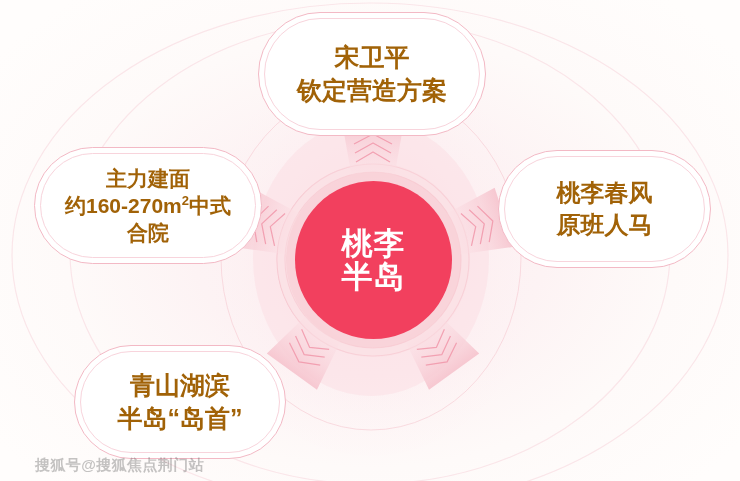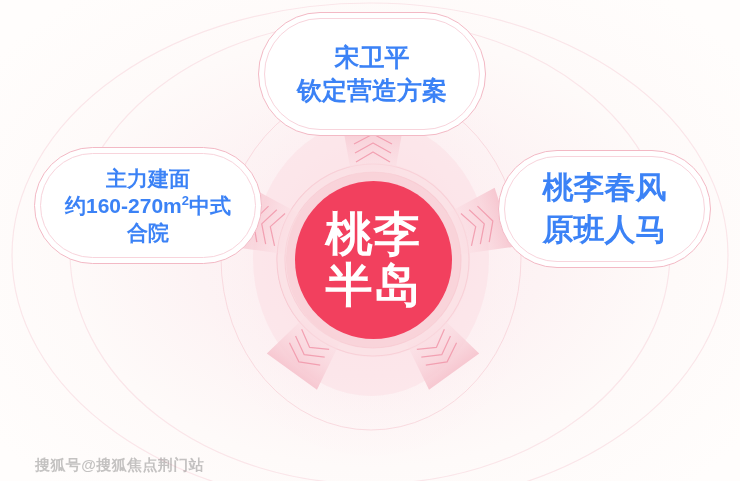--- a/index.html
+++ b/index.html
@@ -44,21 +44,21 @@
     display: flex;
     align-items: center;
     justify-content: center;
     box-shadow: 0 0 0 9px rgba(248, 200, 208, 0.55),
                 0 0 0 18px rgba(250, 222, 227, 0.45);
     z-index: 6;
   }
   .hub-text {
     color: #ffffff;
     font-weight: 700;
-    font-size: 47px;
+    font-size: 31px;
     line-height: 1.08;
     letter-spacing: 1px;
     text-align: center;
     white-space: pre-line;
   }
 
   
   .bubble {
     position: absolute;
     background: #ffffff;
@@ -78,36 +78,36 @@
     top: 5px;
     right: 5px;
     bottom: 5px;
     border: 1.1px solid #f8d4dc;
     border-radius: 999px;
     pointer-events: none;
   }
   .bubble-text {
     position: relative;
     z-index: 2;
-    color: #3b82f6;
+    color: #a16207;
     font-weight: 700;
     line-height: 1.34;
     white-space: pre-line;
     padding: 0 10px;
   }
 
   #bubble-top      { left: 258px; top: 12px;  width: 228px; height: 124px; }
   #bubble-left     { left: 34px;  top: 147px; width: 228px; height: 117px; }
   #bubble-right    { left: 498px; top: 150px; width: 213px; height: 118px; }
   #bubble-bleft    { left: 74px;  top: 345px; width: 212px; height: 114px; }
   #bubble-bright   { left: 456px; top: 342px; width: 216px; height: 114px; }
 
   #bubble-top    .bubble-text { font-size: 25px; }
   #bubble-left   .bubble-text { font-size: 21px; line-height: 1.3; }
-  #bubble-right  .bubble-text { font-size: 31px; }
+  #bubble-right  .bubble-text { font-size: 24px; }
   #bubble-bleft  .bubble-text { font-size: 25px; }
   #bubble-bright .bubble-text { font-size: 25px; }
 
   .sup {
     font-size: 0.62em;
     vertical-align: super;
     line-height: 0;
   }
 
   
@@ -221,17 +221,21 @@
     <div class="bubble-text"><span>主力建面
 约160-270m</span><span class="sup">2</span><span>中式
 合院</span></div>
   </div>
 
   <div class="bubble" id="bubble-right">
     <div class="bubble-text">桃李春风
 原班人马</div>
   </div>
 
+  <div class="bubble" id="bubble-bleft">
+    <div class="bubble-text">青山湖滨
+半岛“岛首”</div>
+  </div>
 
 
   <div class="watermark">搜狐号@搜狐焦点荆门站</div>
 
 </div>
 
 </body></html>

